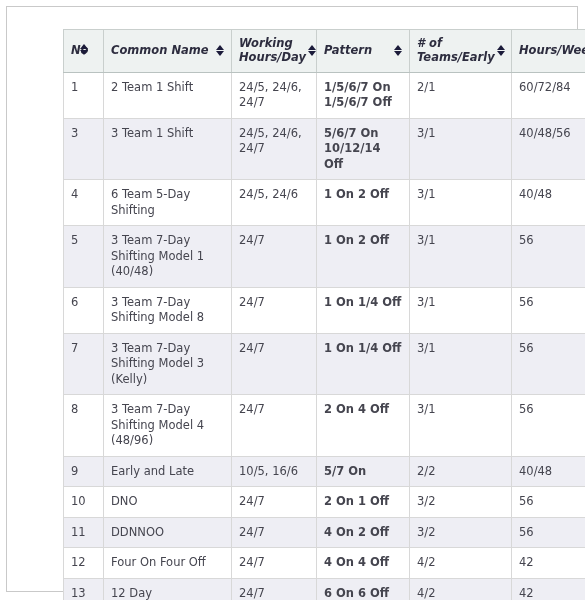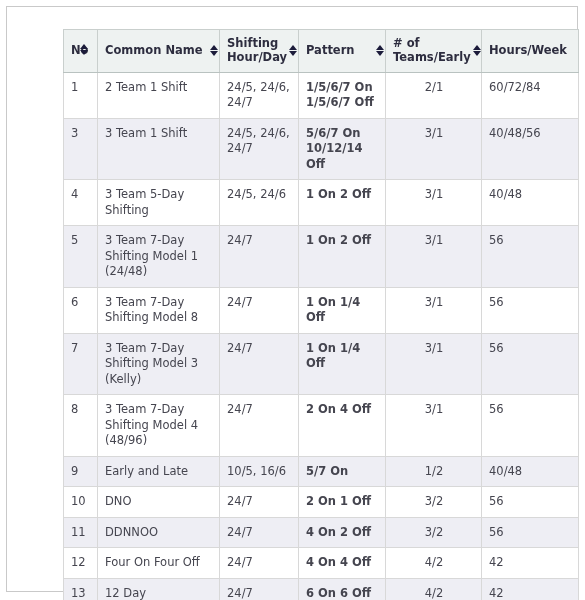--- a/index.html
+++ b/index.html
@@ -37,30 +37,31 @@
     font-size: 11.5px;
     color: #3b3b4a;
     border: 1px solid #c4c4c4;
     background: #ffffff;
   }
 
   table.schedule-table thead th {
     background: #eef2f1;
     border: 1px solid #c9cfcd;
     border-bottom: 1px solid #b9c2c0;
-    padding: 7px 0 7px 7px;
+    padding: 7px 6px 7px 7px;
     text-align: left;
     vertical-align: middle;
     font-weight: bold;
     font-size: 11.5px;
     color: #2d2d3f;
     line-height: 1.2;
     position: relative;
     cursor: pointer;
     white-space: normal;
+    font-style: italic;
   }
 
   table.schedule-table thead th .th-inner {
     display: flex;
     align-items: center;
     justify-content: space-between;
     gap: 2px;
   }
 
   table.schedule-table thead th .th-label {
@@ -116,21 +117,21 @@
   }
 
   table.schedule-table tbody tr.alt td {
     background: #eeeef4;
   }
 
   .col-no      { width: 26px; }
   .col-name    { width: 114px; }
   .col-hours   { width: 71px; }
   .col-pattern { width: 79px; font-weight: bold; }
-  .col-teams   { width: 88px; text-align: center; }
+  .col-teams   { width: 88px; }
   .col-week    { width: 89px; }
 </style>
 </head>
 <body>
 
 <div class="page-frame">
   <div class="table-wrap">
     <table class="schedule-table">
       <thead>
         <tr>
@@ -141,21 +142,21 @@
             </span>
           </th>
           <th class="col-name">
             <span class="th-inner">
               <span class="th-label">Common Name</span>
               <span class="sort-icon"></span>
             </span>
           </th>
           <th class="col-hours">
             <span class="th-inner">
-              <span class="th-label">Shifting Hour/Day</span>
+              <span class="th-label">Working Hours/Day</span>
               <span class="sort-icon"></span>
             </span>
           </th>
           <th class="col-pattern">
             <span class="th-inner">
               <span class="th-label">Pattern</span>
               <span class="sort-icon"></span>
             </span>
           </th>
           <th class="col-teams">
@@ -184,29 +185,29 @@
           <tr class="alt">
             <td class="col-no">3</td>
             <td class="col-name">3 Team 1 Shift</td>
             <td class="col-hours">24/5, 24/6, 24/7</td>
             <td class="col-pattern">5/6/7 On 10/12/14 Off</td>
             <td class="col-teams">3/1</td>
             <td class="col-week">40/48/56</td>
           </tr>
           <tr>
             <td class="col-no">4</td>
-            <td class="col-name">3 Team 5-Day Shifting</td>
+            <td class="col-name">6 Team 5-Day Shifting</td>
             <td class="col-hours">24/5, 24/6</td>
             <td class="col-pattern">1 On 2 Off</td>
             <td class="col-teams">3/1</td>
             <td class="col-week">40/48</td>
           </tr>
           <tr class="alt">
             <td class="col-no">5</td>
-            <td class="col-name">3 Team 7-Day Shifting Model 1 (24/48)</td>
+            <td class="col-name">3 Team 7-Day Shifting Model 1 (40/48)</td>
             <td class="col-hours">24/7</td>
             <td class="col-pattern">1 On 2 Off</td>
             <td class="col-teams">3/1</td>
             <td class="col-week">56</td>
           </tr>
           <tr>
             <td class="col-no">6</td>
             <td class="col-name">3 Team 7-Day Shifting Model 8</td>
             <td class="col-hours">24/7</td>
             <td class="col-pattern">1 On 1/4 Off</td>
@@ -227,21 +228,21 @@
             <td class="col-hours">24/7</td>
             <td class="col-pattern">2 On 4 Off</td>
             <td class="col-teams">3/1</td>
             <td class="col-week">56</td>
           </tr>
           <tr class="alt">
             <td class="col-no">9</td>
             <td class="col-name">Early and Late</td>
             <td class="col-hours">10/5, 16/6</td>
             <td class="col-pattern">5/7 On</td>
-            <td class="col-teams">1/2</td>
+            <td class="col-teams">2/2</td>
             <td class="col-week">40/48</td>
           </tr>
           <tr>
             <td class="col-no">10</td>
             <td class="col-name">DNO</td>
             <td class="col-hours">24/7</td>
             <td class="col-pattern">2 On 1 Off</td>
             <td class="col-teams">3/2</td>
             <td class="col-week">56</td>
           </tr>

